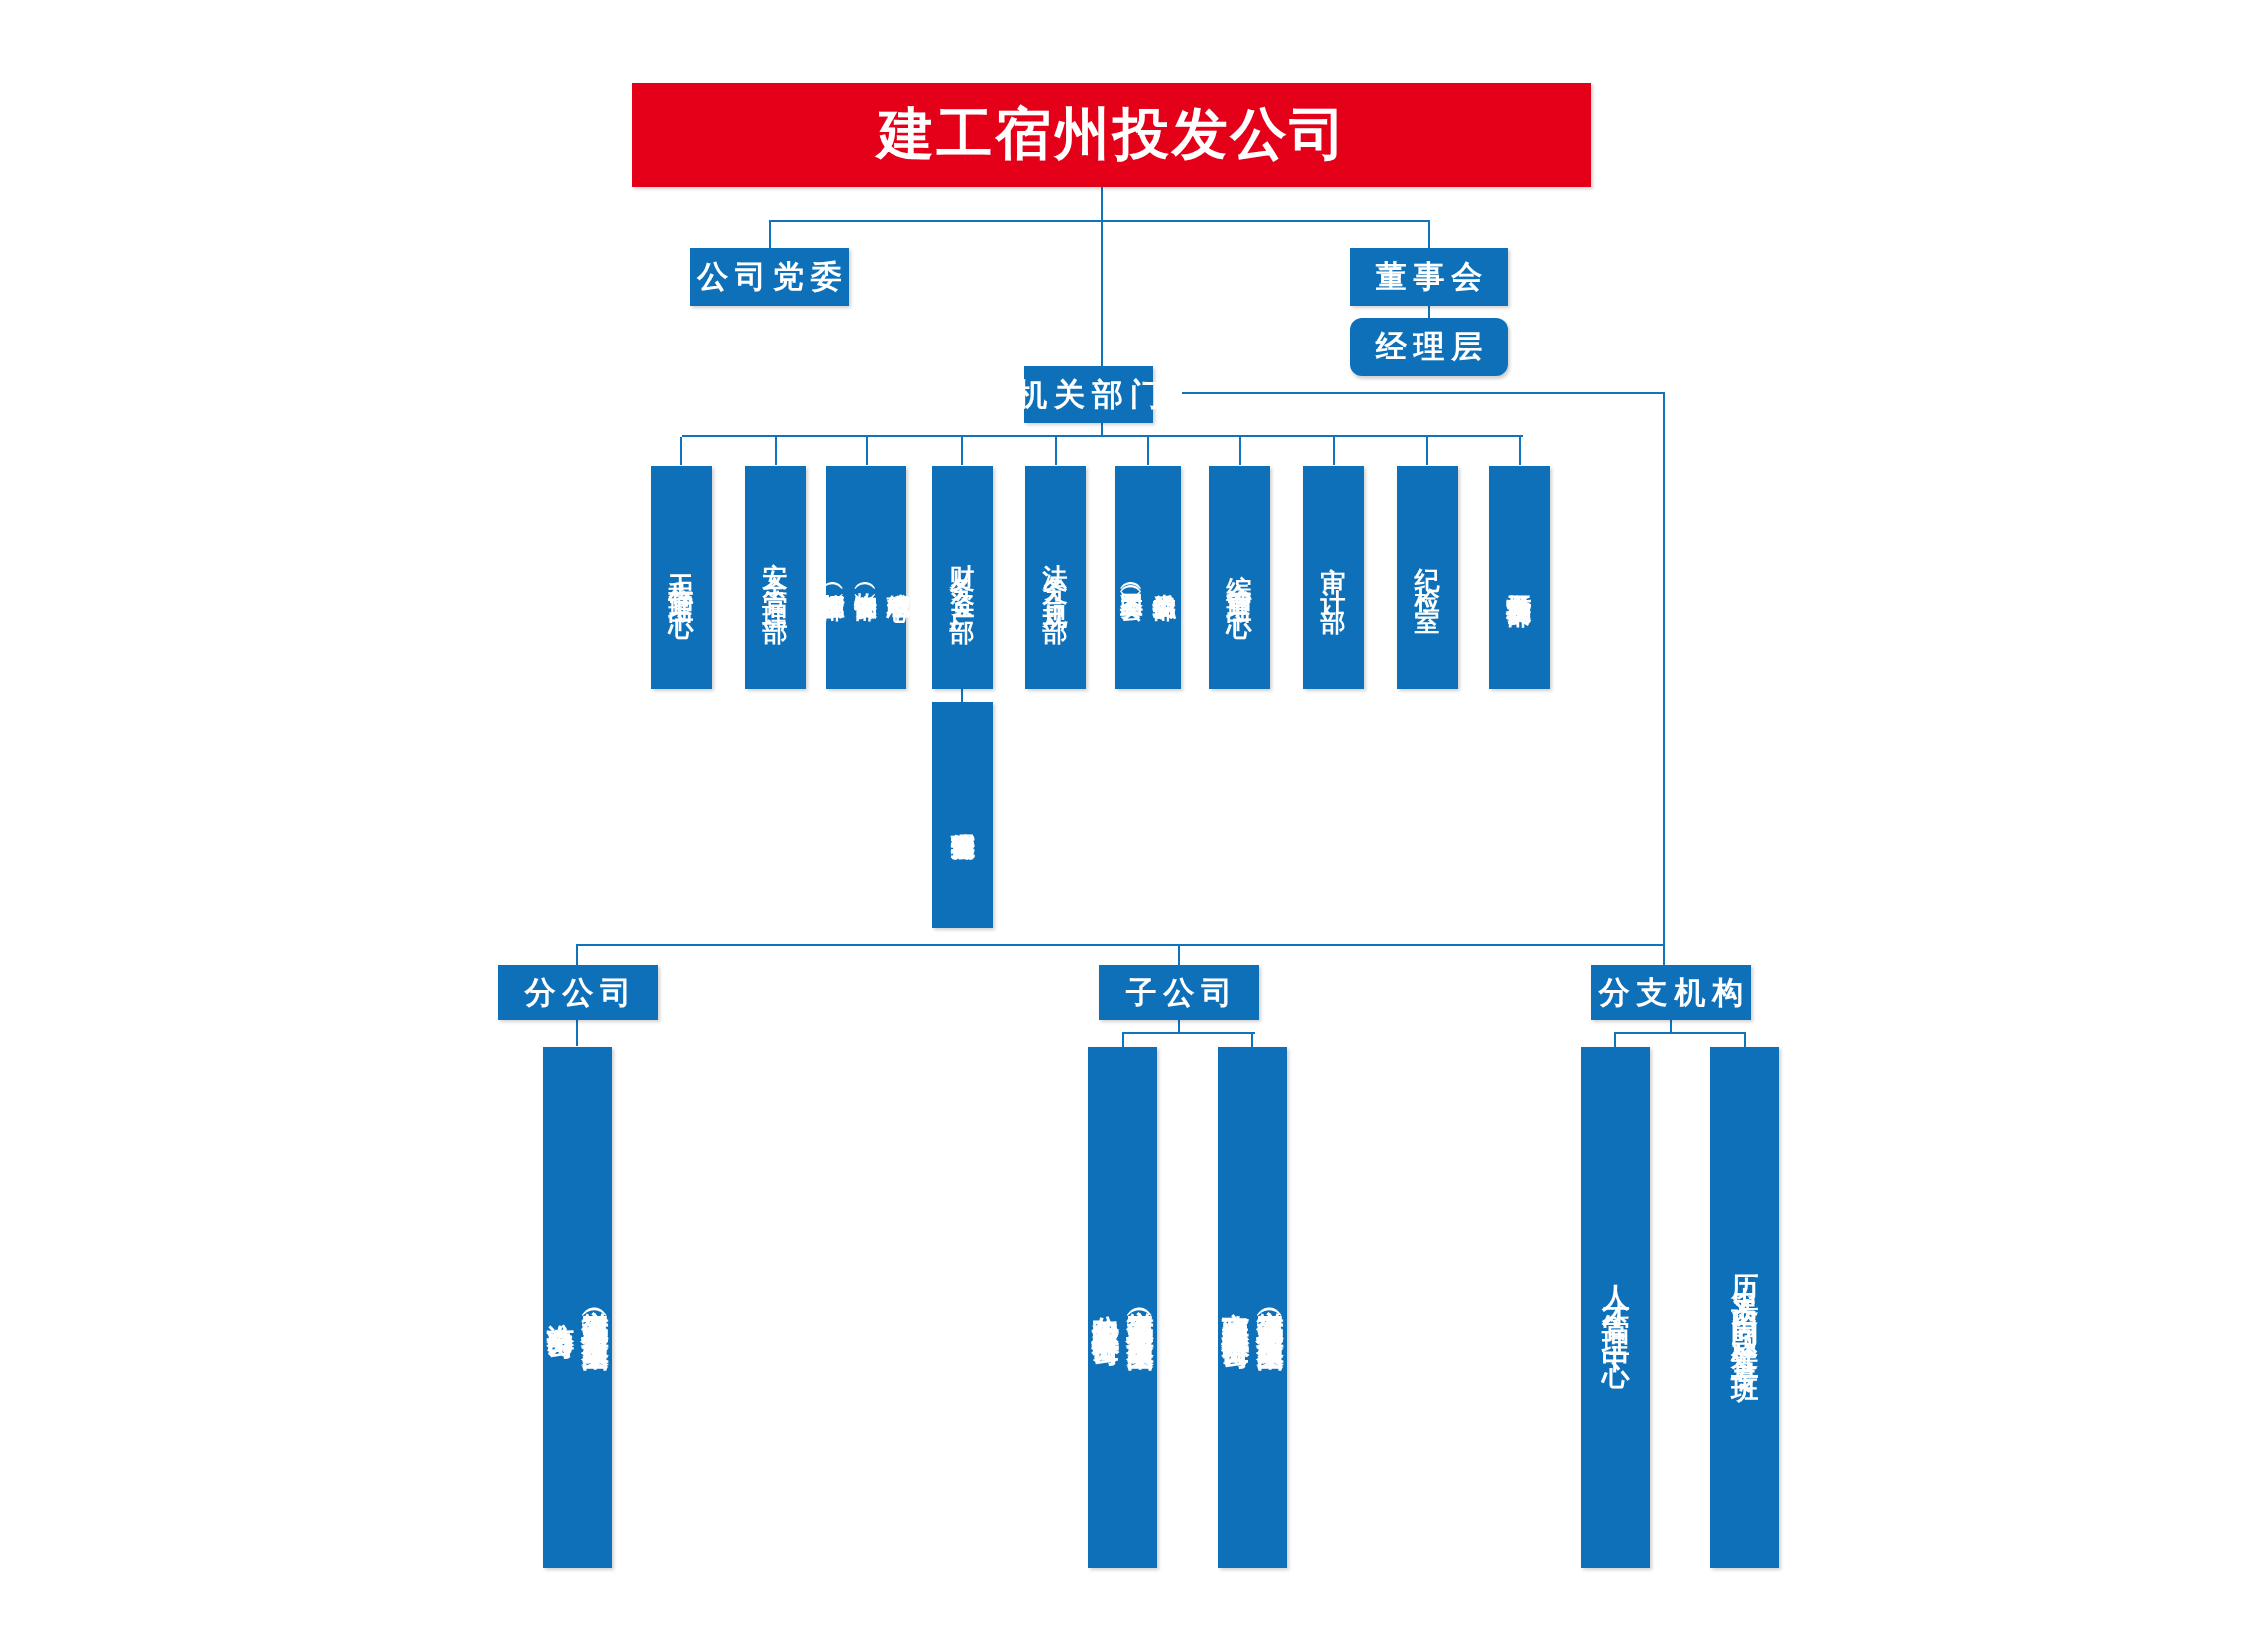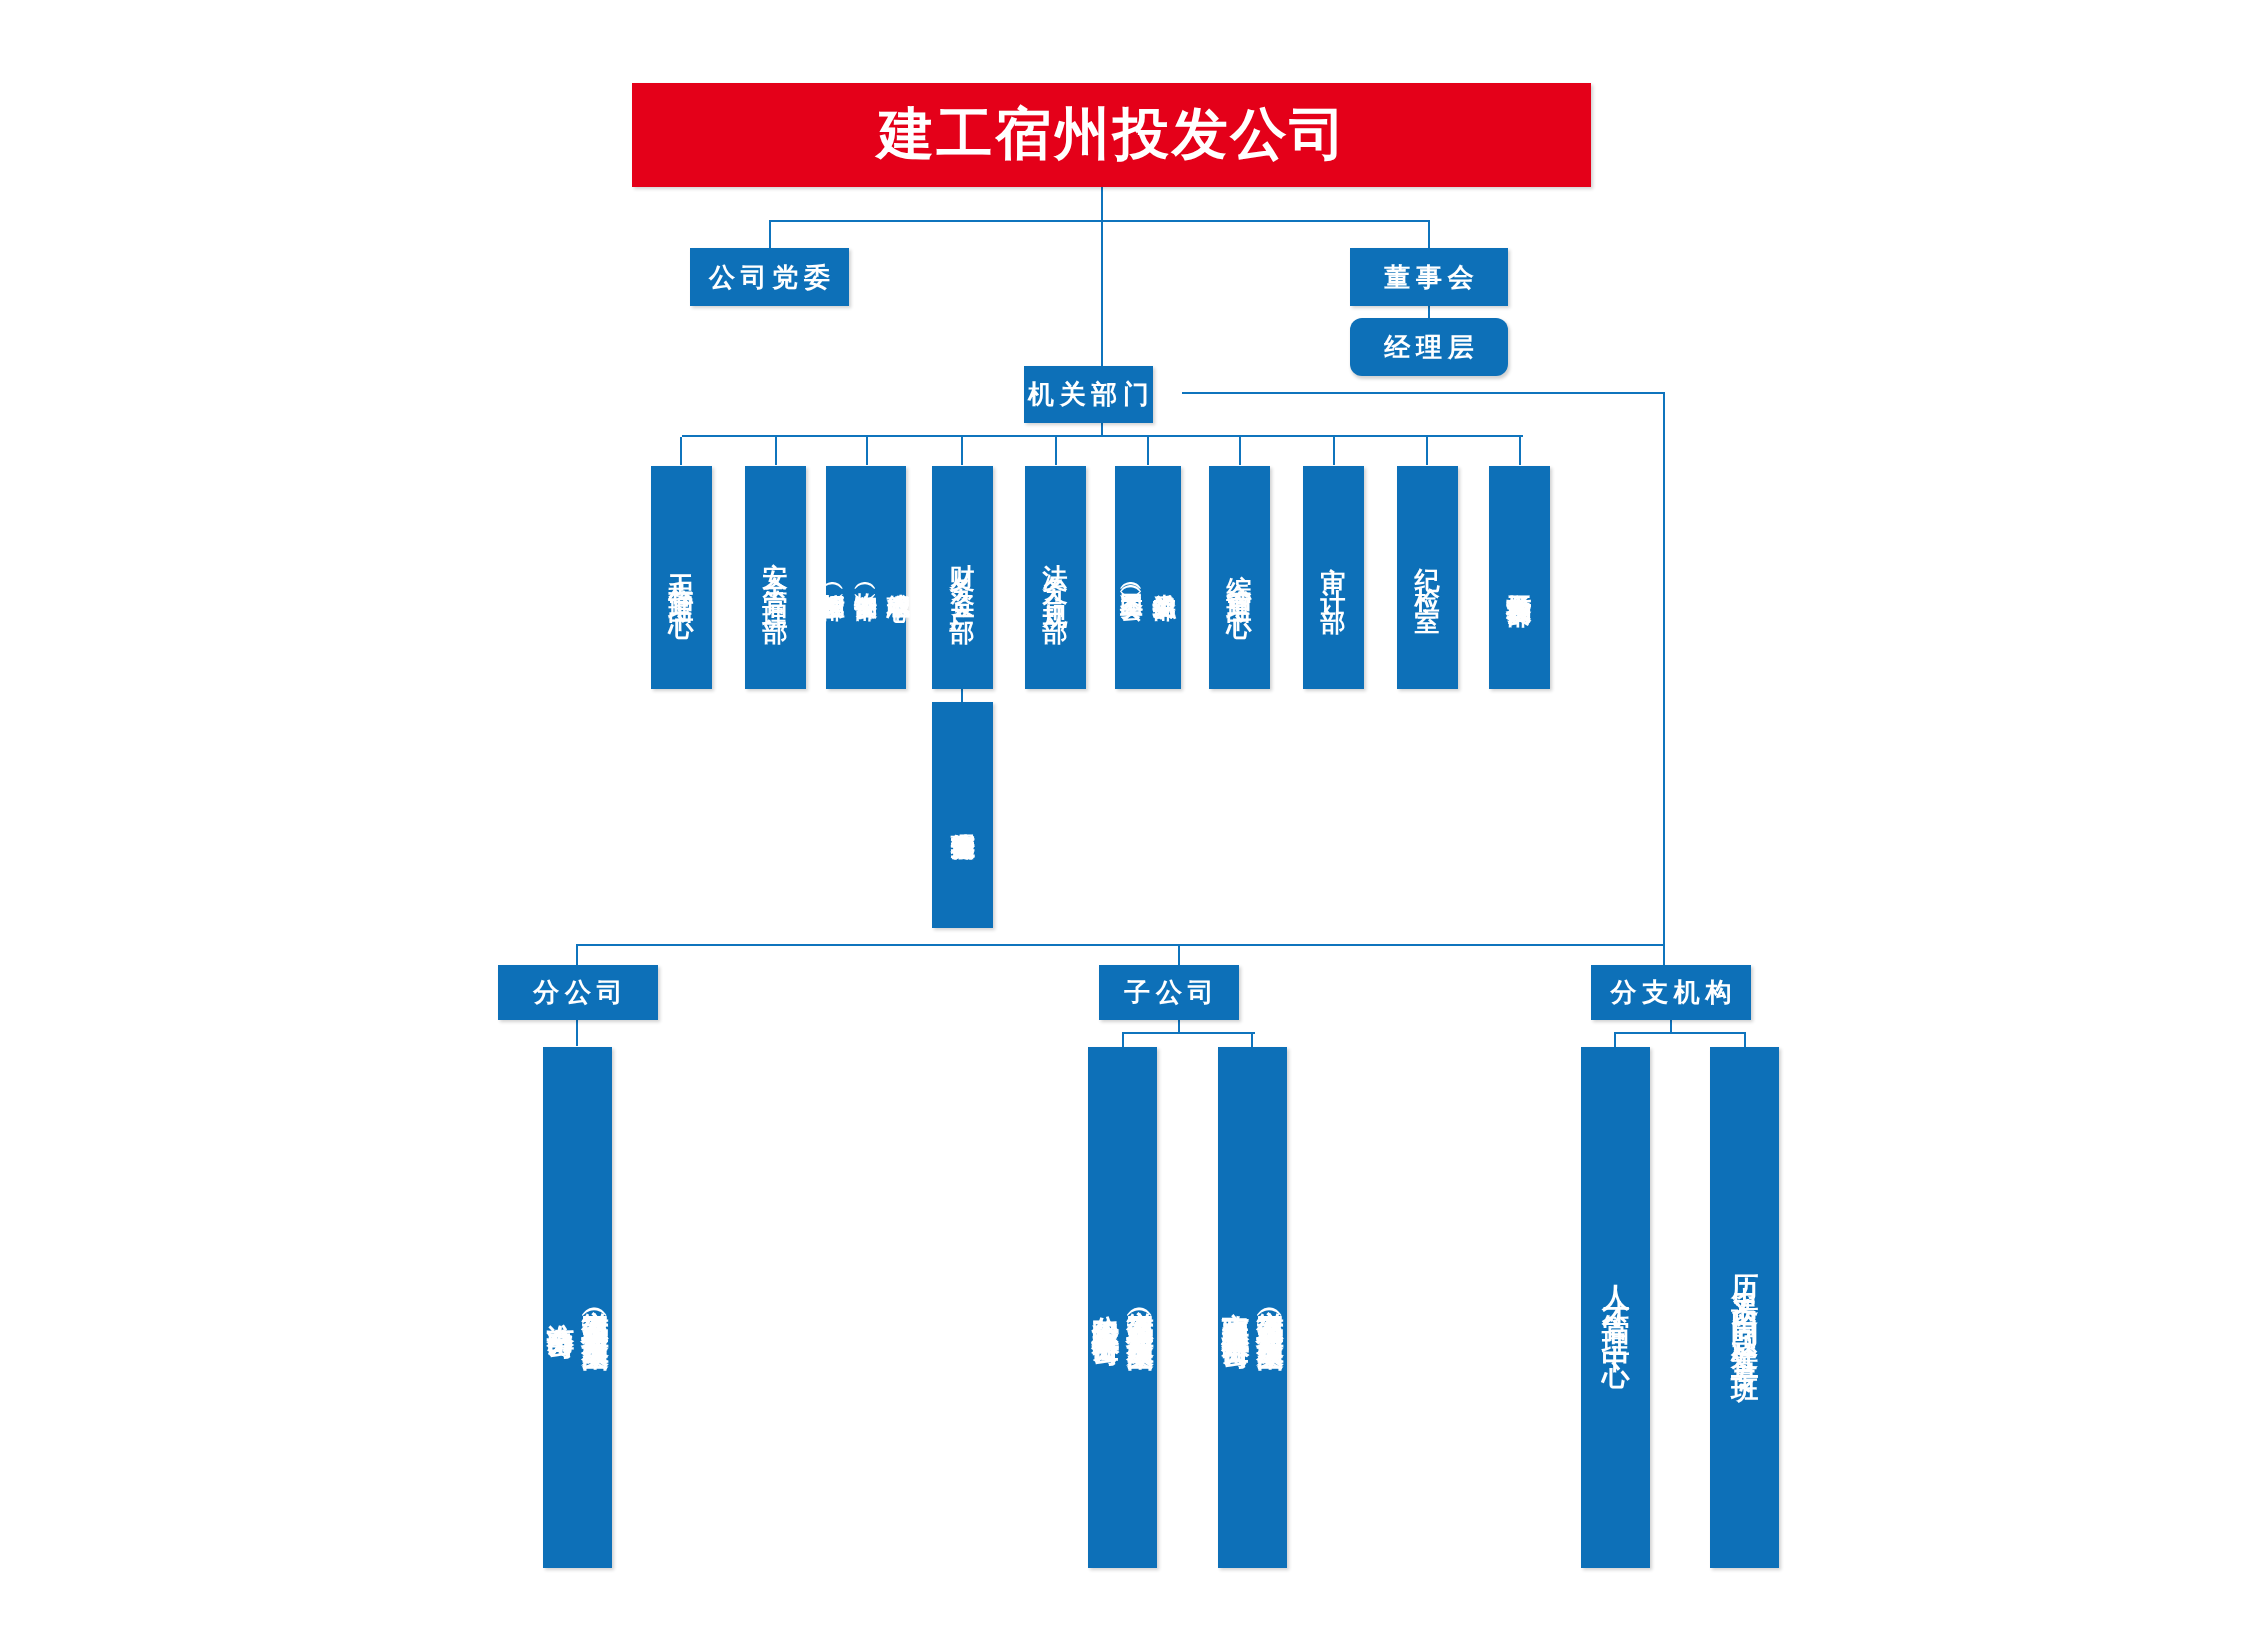--- a/index.html
+++ b/index.html
@@ -16,21 +16,21 @@
   }
   .box{
     position:absolute;background:var(--box-blue);color:var(--text-white);
     display:flex;align-items:center;justify-content:center;
     box-shadow:1.7px 2.2px 3.3px rgba(0,0,0,0.18);
   }
   .title-box{
     background:var(--header-red);
     font-size:56px;letter-spacing:.05em;text-indent:.05em;
   }
-  .hbox{font-size:26px;letter-spacing:.22em;text-indent:.22em;white-space:nowrap;}
+  .hbox{font-size:31px;letter-spacing:.22em;text-indent:.22em;white-space:nowrap;}
   .vbox .vtext{
     writing-mode:vertical-rl;white-space:pre-line;text-align:center;
     font-size:25px;line-height:1.2;
   }
   .f42 .vtext{font-size:23px;line-height:1.42;}
   .f44 .vtext{font-size:24px;}
   .f50 .vtext{font-size:27.5px;line-height:1.26;}
   .ls0 .vtext{letter-spacing:0;}
   .ls-xs .vtext{letter-spacing:.1em;}
   .ls-sm .vtext{letter-spacing:.04em;}
@@ -130,21 +130,21 @@
   <span class="vtext">市场开发和投资部</span>
 </div>
 
 <div class="box vbox ls0 f44" style="left:932px;top:702px;width:61px;height:226px;">
   <span class="vtext">资产运营管理事业部</span>
 </div>
 
 <div class="box hbox" style="left:498px;top:965px;width:160px;height:55px;">
   <span>分公司</span>
 </div>
-<div class="box hbox" style="left:1099px;top:965px;width:140px;height:55px;">
+<div class="box hbox" style="left:1099px;top:965px;width:160px;height:55px;">
   <span>子公司</span>
 </div>
 <div class="box hbox" style="left:1591px;top:965px;width:160px;height:55px;align-items:center;">
   <span>分支机构</span>
 </div>
 
 <div class="box vbox ls-xs f50" style="left:543px;top:1047px;width:69px;height:521px;">
   <span class="vtext">安徽建工（宿州）投资发展集团
 淮南分公司</span>
 </div>

